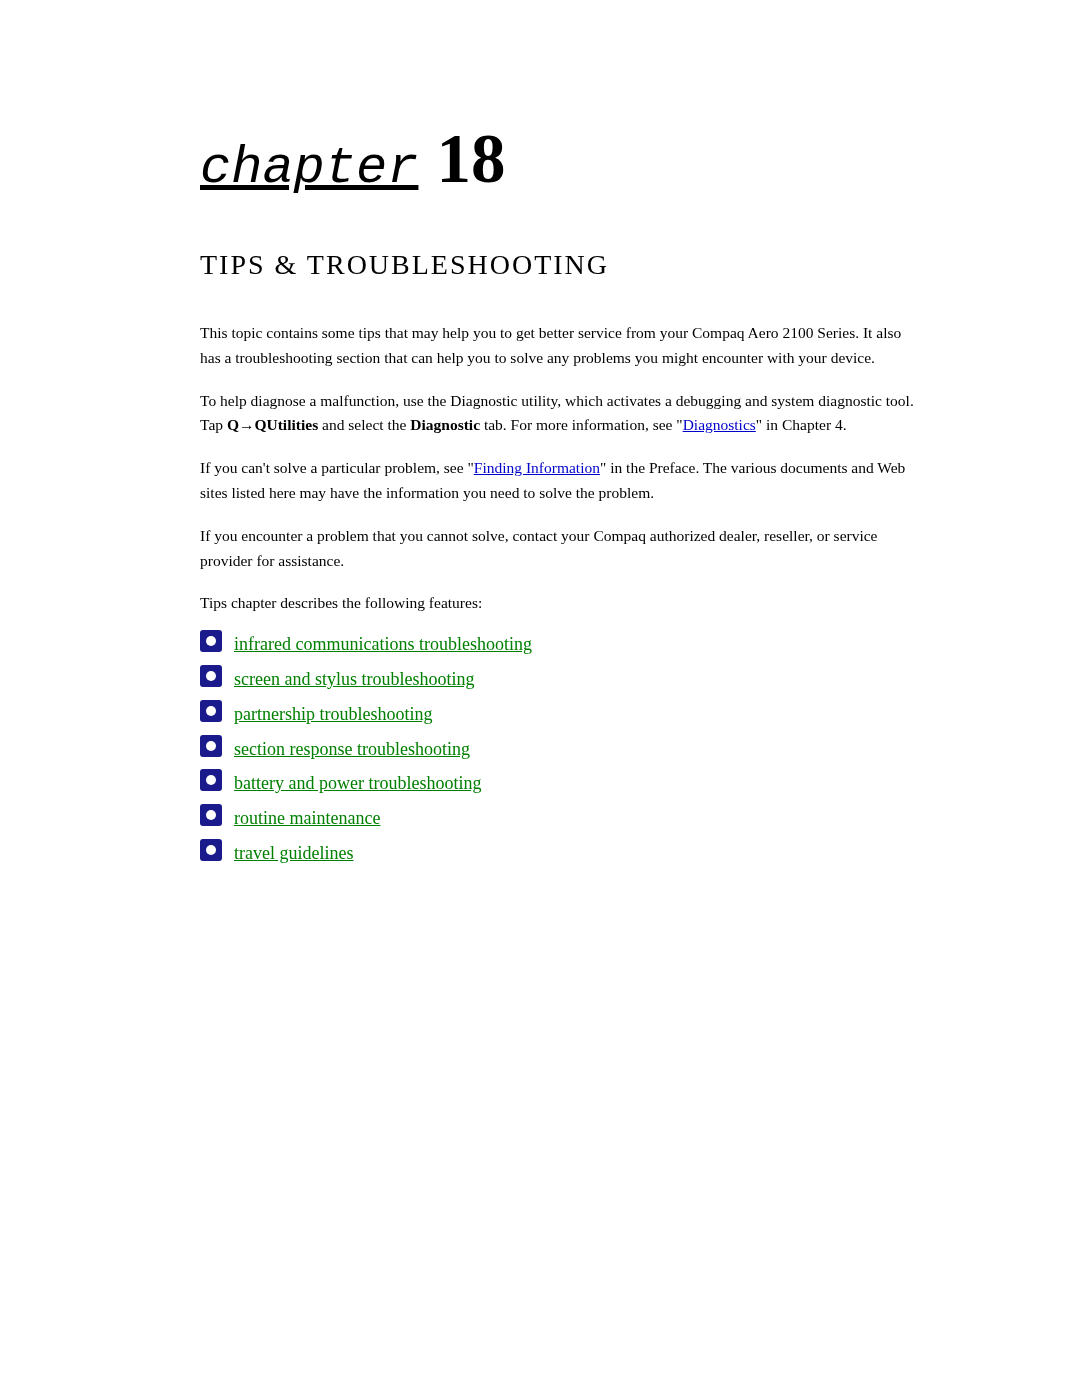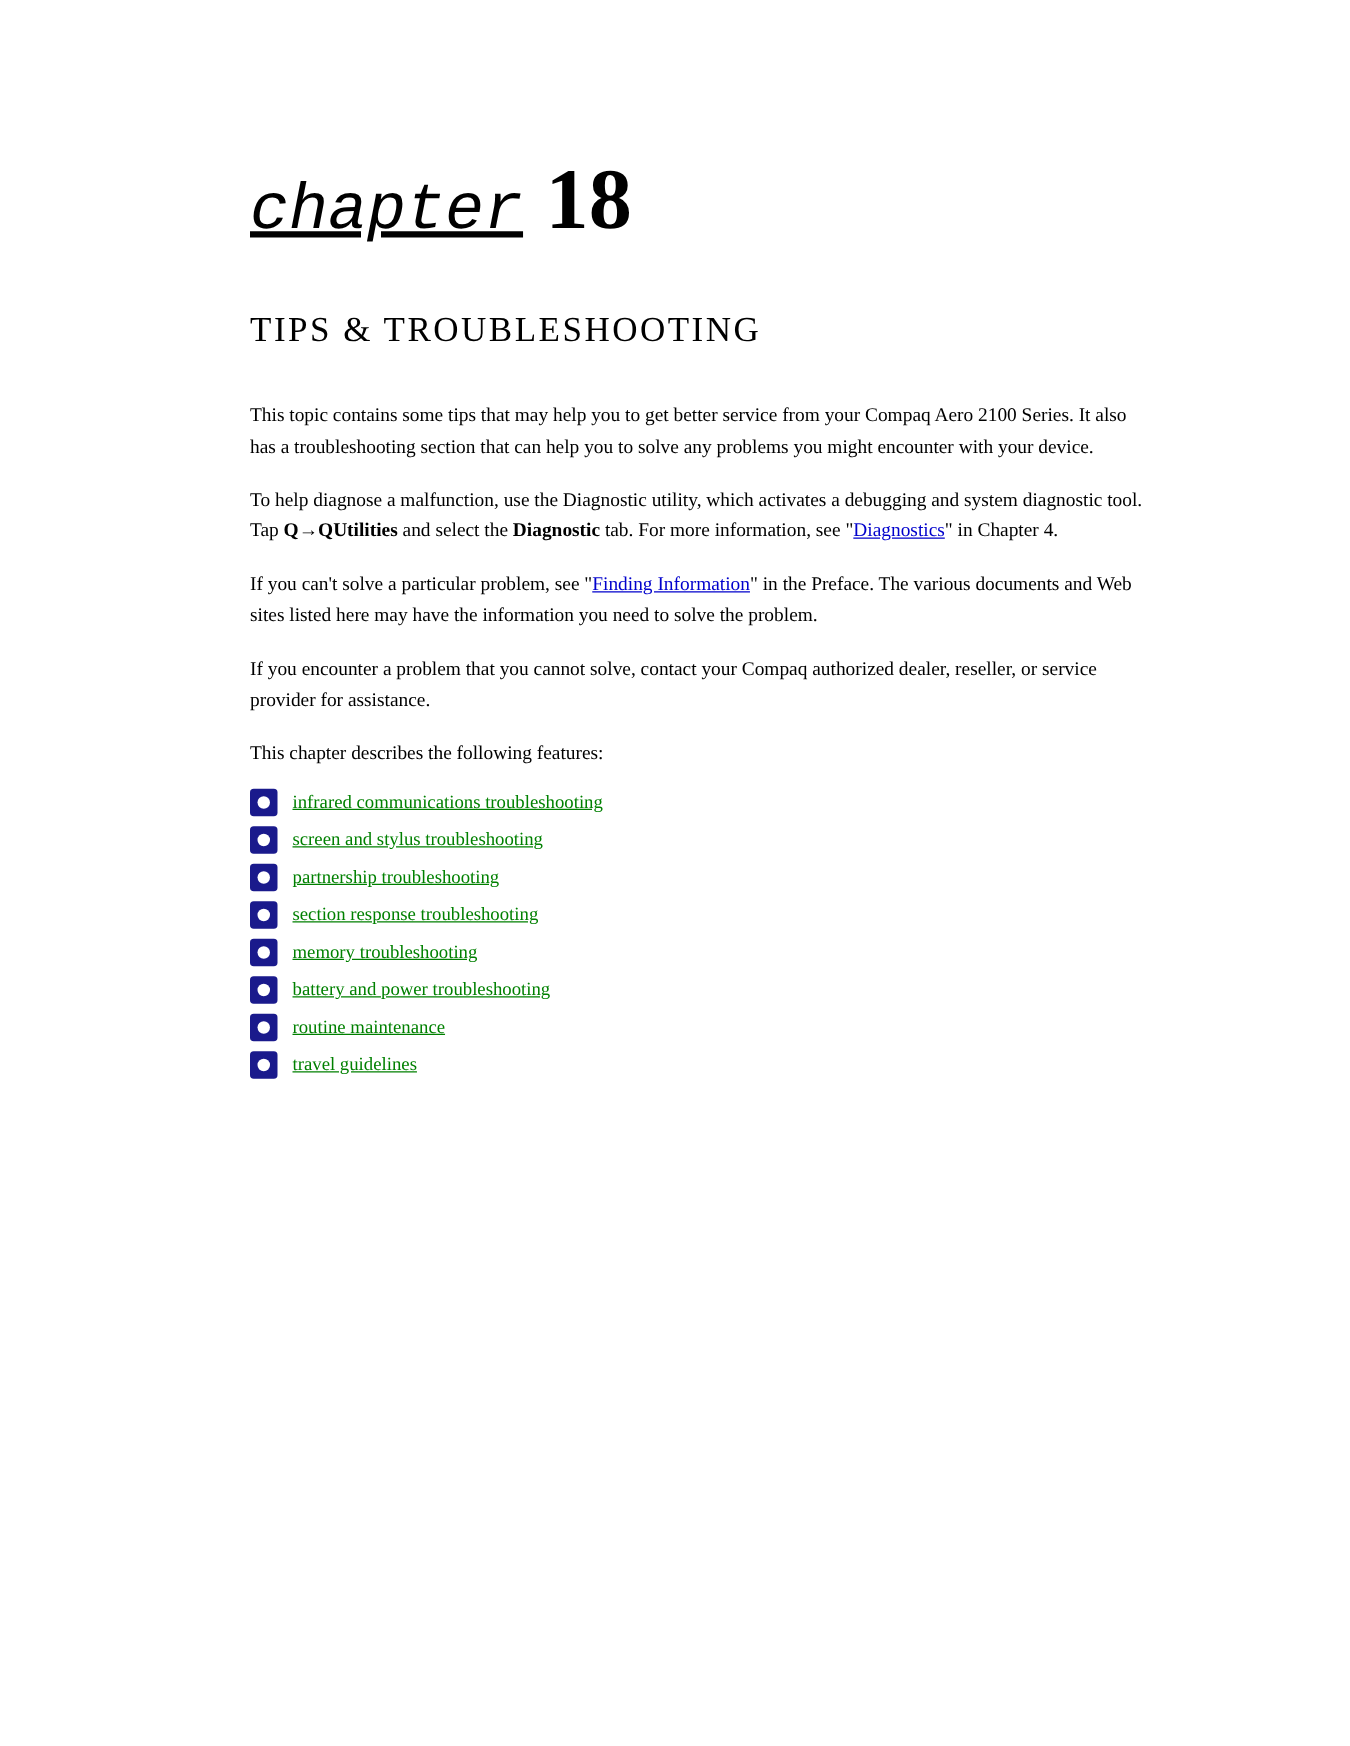--- a/index.html
+++ b/index.html
@@ -88,23 +88,23 @@
       color: #000000;
     }
 
     .bullet-list {
       list-style: none;
       margin-top: 6px;
     }
 
     .bullet-list li {
       display: flex;
-      align-items: center;
+      align-items: flex-start;
       margin-bottom: 6px;
-      font-size: 15px;
+      font-size: 18px;
       line-height: 1.6;
     }
 
     .bullet-icon {
       width: 22px;
       height: 22px;
       min-width: 22px;
       background-color: #1a1a8c;
       border-radius: 3px;
       margin-right: 12px;
@@ -142,45 +142,41 @@
 </p>
 
 <p class="body-text">
   If you can't solve a particular problem, see "<a class="link-blue">Finding Information</a>" in the Preface. The various documents and Web sites listed here may have the information you need to solve the problem.
 </p>
 
 <p class="body-text">
   If you encounter a problem that you cannot solve, contact your Compaq authorized dealer, reseller, or service provider for assistance.
 </p>
 
-<p class="features-intro">This chapter describes the following features:</p>
+<p class="features-intro">Tips chapter describes the following features:</p>
 
 <ul class="bullet-list">
   <li>
     <span class="bullet-icon"></span>
     <a class="link-green">infrared communications troubleshooting</a>
   </li>
   <li>
     <span class="bullet-icon"></span>
     <a class="link-green">screen and stylus troubleshooting</a>
   </li>
   <li>
     <span class="bullet-icon"></span>
     <a class="link-green">partnership troubleshooting</a>
   </li>
   <li>
     <span class="bullet-icon"></span>
     <a class="link-green">section response troubleshooting</a>
   </li>
   <li>
     <span class="bullet-icon"></span>
-    <a class="link-green">memory troubleshooting</a>
-  </li>
-  <li>
-    <span class="bullet-icon"></span>
     <a class="link-green">battery and power troubleshooting</a>
   </li>
   <li>
     <span class="bullet-icon"></span>
     <a class="link-green">routine maintenance</a>
   </li>
   <li>
     <span class="bullet-icon"></span>
     <a class="link-green">travel guidelines</a>
   </li>

